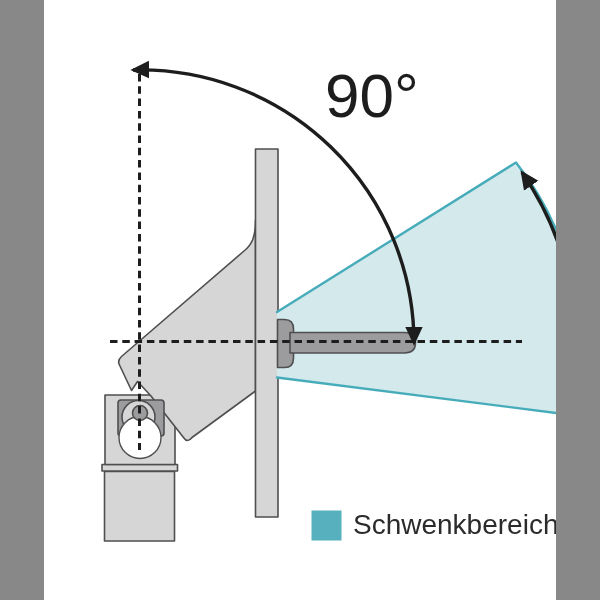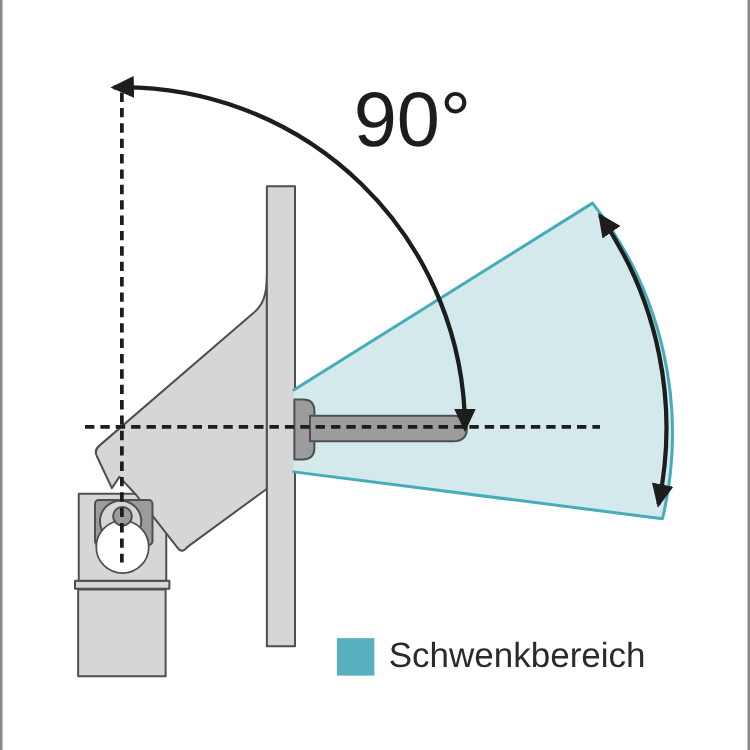--- a/index.html
+++ b/index.html
@@ -9,21 +9,21 @@
     --cone-fill:#d3e9ec;
     --cone-stroke:#47acba;
     --swatch:#57b0be;
     --ink:#1d1d1d;
     --label-text:#2b2b2b;
     --background:#ffffff;
   }
   html,body{margin:0;padding:0;}
   body{background:#888;font-family:"Liberation Sans",sans-serif;}
   .stage{
-    width:596px;height:600px;
+    width:512px;height:600px;
     background:var(--background);
     position:relative;
     margin:0 auto;
     overflow:hidden;
   }
   svg{display:block;}
   .device-fill{fill:var(--device-light);stroke:var(--outline);stroke-width:1.6;stroke-linejoin:round;}
   .device-mid{fill:var(--device-mid);stroke:var(--outline);stroke-width:1.6;stroke-linejoin:round;}
   .white-part{fill:#ffffff;stroke:var(--outline);stroke-width:1.4;}
   .cone-fill{fill:var(--cone-fill);stroke:none;}

